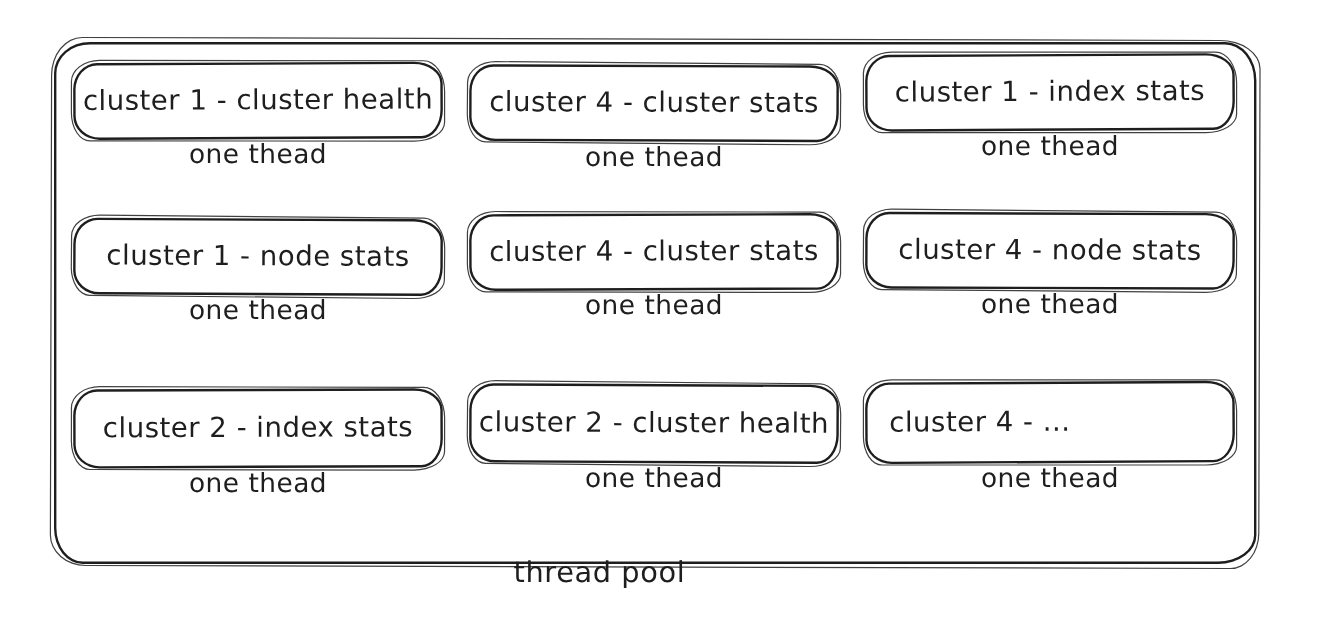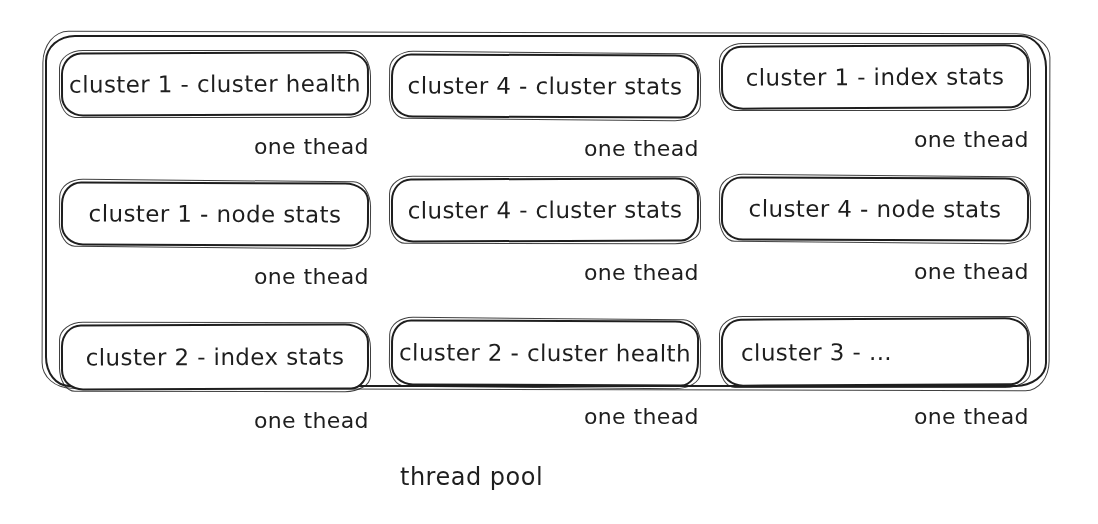--- a/index.html
+++ b/index.html
@@ -13,21 +13,21 @@
     font-family: "DejaVu Sans", "Liberation Sans", sans-serif;
     color: var(--ink);
     overflow: hidden;
   }
   
   .pool {
     position: absolute;
     left: 45px;
     top: 35px;
     width: 1002px;
-    height: 352px;
+    height: 435px;
     background: var(--bg);
     border: 2.4px solid var(--ink);
     border-radius: 30px 26px 32px 24px / 26px 32px 24px 30px;
     display: grid;
     grid-template-columns: repeat(3, 1fr);
     grid-template-rows: 126px 142px auto;
     column-gap: 22px;
     padding: 15px 16px 0 14px;
     align-content: start;
   }
@@ -62,39 +62,39 @@
   .box::after {
     content:"";
     position:absolute;
     inset:-4px;
     border: 1.6px solid rgba(30,30,30,.85);
     border-radius: 24px 18px 26px 16px / 18px 26px 16px 24px;
     transform: rotate(0.3deg);
     pointer-events:none;
   }
   .caption {
-    margin-top: 18px;
-    text-align: right;
+    margin-top: 1px;
+    text-align: center;
     font-size: 22px;
     letter-spacing: 0.4px;
   }
   
   .cell:nth-child(1) .box { transform: rotate(-0.25deg); }
   .cell:nth-child(2) .box { transform: rotate(0.2deg);  margin-top: 2px; }
   .cell:nth-child(3) .box { transform: rotate(-0.3deg); margin-top: -7px; }
   .cell:nth-child(4) .box { transform: rotate(0.25deg); margin-top: 4px; }
   .cell:nth-child(5) .box { transform: rotate(-0.2deg); }
   .cell:nth-child(6) .box { transform: rotate(0.2deg);  margin-top: -1px; }
   .cell:nth-child(7) .box { transform: rotate(-0.2deg); margin-top: 4px; height: 66px; }
   .cell:nth-child(8) .box { transform: rotate(0.25deg); height: 66px; }
   .cell:nth-child(9) .box { transform: rotate(-0.3deg); margin-top: -2px; height: 68px;
                             justify-content: flex-start; padding-left: 18px; }
   .pool-label {
     position: absolute;
-    left: 400px;
+    left: 428px;
     top: 463px;
     font-size: 24px;
     letter-spacing: 0.5px;
   }
 </style>
 </head>
 <body>
 
 <div class="canvas">
   <div class="pool">
@@ -150,21 +150,21 @@
 
     <div class="cell">
       <div class="box">
         <span>cluster 2 - cluster health</span>
       </div>
       <div class="caption">one thead</div>
     </div>
 
     <div class="cell">
       <div class="box">
-        <span>cluster 3 - ...</span>
+        <span>cluster 4 - ...</span>
       </div>
       <div class="caption">one thead</div>
     </div>
 
   </div>
 
   <div class="pool-label">thread pool</div>
 </div>
 
 </body></html>

